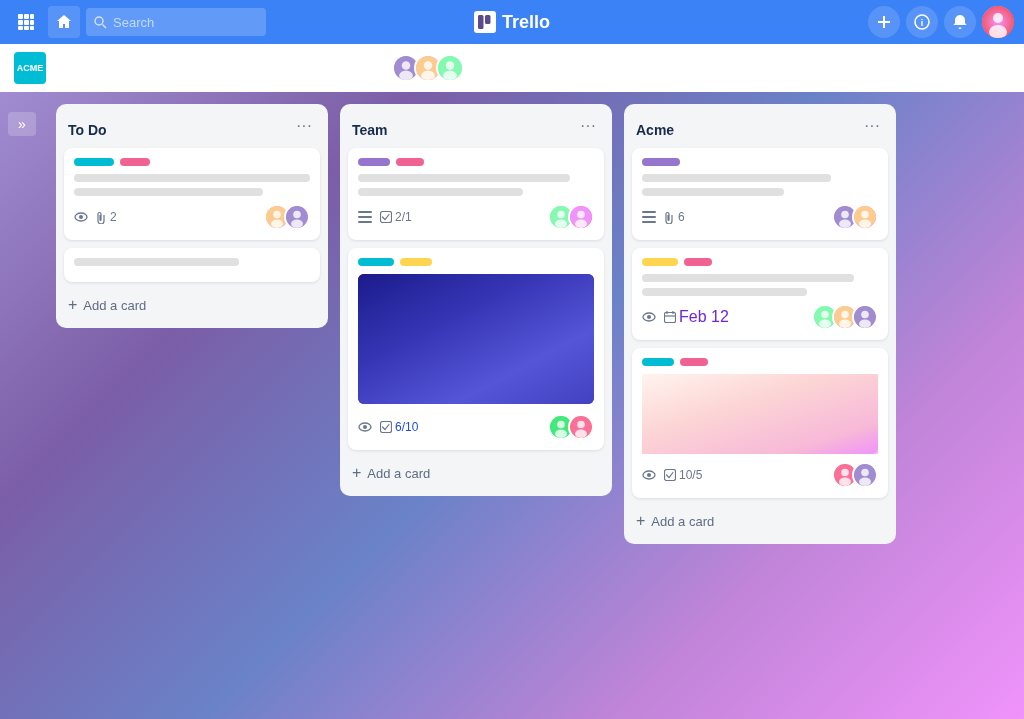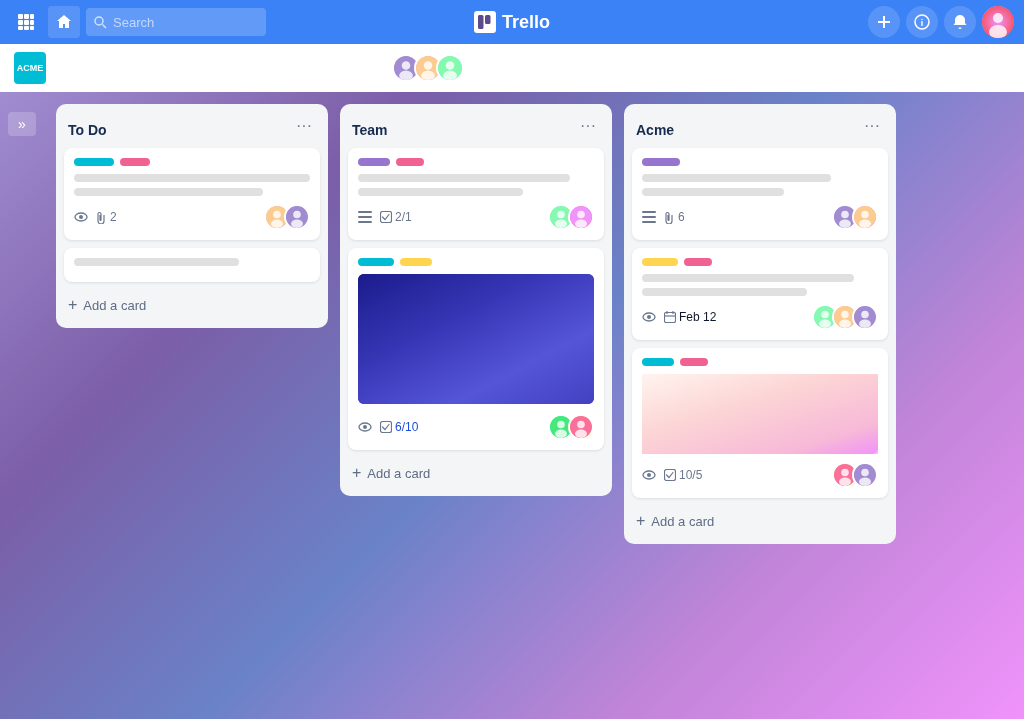--- a/index.html
+++ b/index.html
@@ -698,21 +698,21 @@
                 <circle cx="7" cy="5" r="2" fill="#6b778c"></circle>
               </svg>
             </div>
             <div class="card-meta-item">
               <svg width="12" height="12" viewBox="0 0 12 12" fill="none">
                 <rect x="0.5" y="1.5" width="11" height="10" rx="1.5" stroke="#6b778c" stroke-width="1.2"></rect>
                 <line x1="3" y1="0" x2="3" y2="3" stroke="#6b778c" stroke-width="1.2"></line>
                 <line x1="9" y1="0" x2="9" y2="3" stroke="#6b778c" stroke-width="1.2"></line>
                 <line x1="0.5" y1="5" x2="11.5" y2="5" stroke="#6b778c" stroke-width="1.2"></line>
               </svg>
-              <span style="color:#0f172a;font-size:12px;">Feb 12</span>
+              <span style="color:#6d28d9;font-size:16px;">Feb 12</span>
             </div>
           </div>
           <div class="card-avatars">
             <div class="card-avatar ca3">
               <svg width="26" height="26" viewBox="0 0 26 26">
                   <circle cx="13" cy="13" r="13" fill="#84fab0"></circle>
                   <circle cx="13" cy="10" r="4.5" fill="rgba(255,255,255,0.8)"></circle>
                   <ellipse cx="13" cy="21" rx="7" ry="5" fill="rgba(255,255,255,0.8)"></ellipse>
                 </svg>
             </div>

